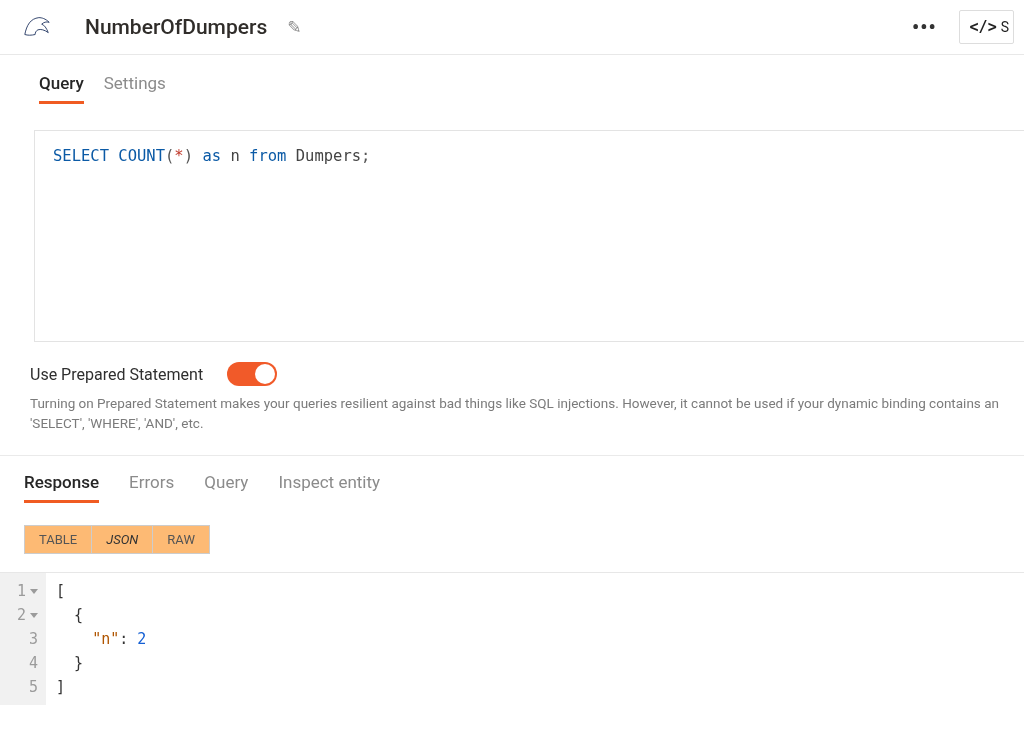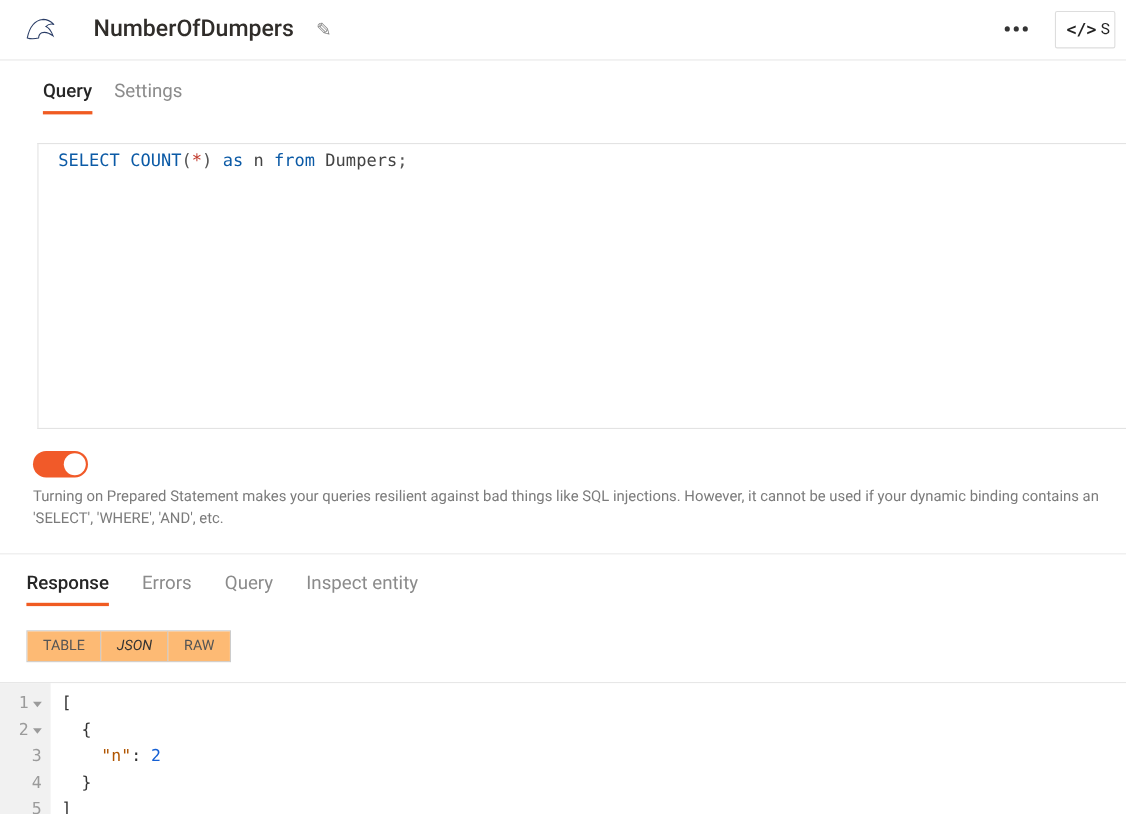--- a/index.html
+++ b/index.html
@@ -75,22 +75,22 @@
     color: #262626;
     font-weight: 500;
     border-bottom: 3px solid #f05b22;
   }
 
   
   .editor-wrap { padding: 26px 0 0 34px; }
   .editor {
     border: 1px solid #e3e3e3;
     border-right: none;
-    padding: 4px 18px;
-    height: 260px;
+    padding: 14px 18px;
+    height: 212px;
     font-family: Consolas, "Menlo", monospace;
     font-size: 15.5px;
     line-height: 1.5;
     white-space: pre;
     color: #333;
   }
   .kw   { color: #0b5aa6; }
   .fn   { color: #0b5aa6; }
   .punc { color: #555; }
   .star { color: #c0392b; }
@@ -214,20 +214,21 @@
 <div class="tabs">
   <div class="tab active">Query</div>
   <div class="tab">Settings</div>
 </div>
 
 <div class="editor-wrap">
   <div class="editor"><span class="kw">SELECT</span> <span class="fn">COUNT</span><span class="punc">(</span><span class="star">*</span><span class="punc">)</span> <span class="kw">as</span> <span class="ident">n</span> <span class="kw">from</span> <span class="ident">Dumpers</span><span class="punc">;</span></div>
 </div>
 
 <div class="prep-row">
+  <span class="prep-lbl">Use Prepared Statement</span>
   <span class="switch"></span>
 </div>
 <div class="prep-help">Turning on Prepared Statement makes your queries resilient against bad things like SQL injections. However, it cannot be used if your dynamic binding contains an 'SELECT', 'WHERE', 'AND', etc.</div>
 
 <div class="divider"></div>
 
 <div class="rtabs">
   <div class="rtab active">Response</div>
   <div class="rtab">Errors</div>
   <div class="rtab">Query</div>

